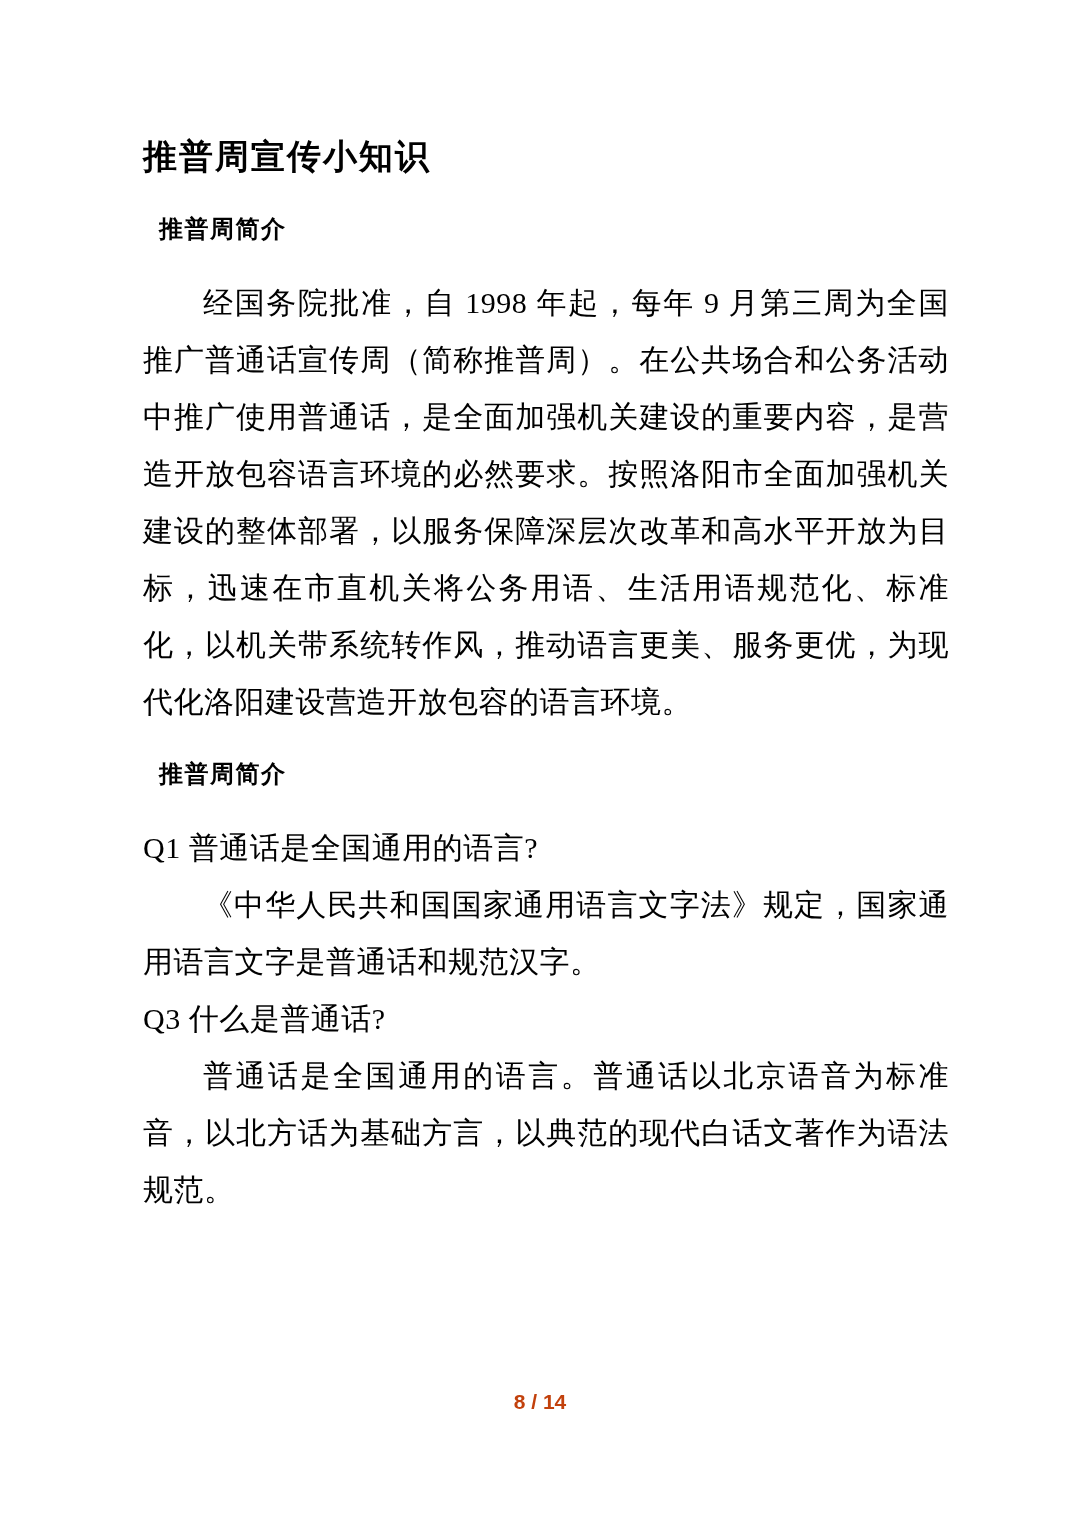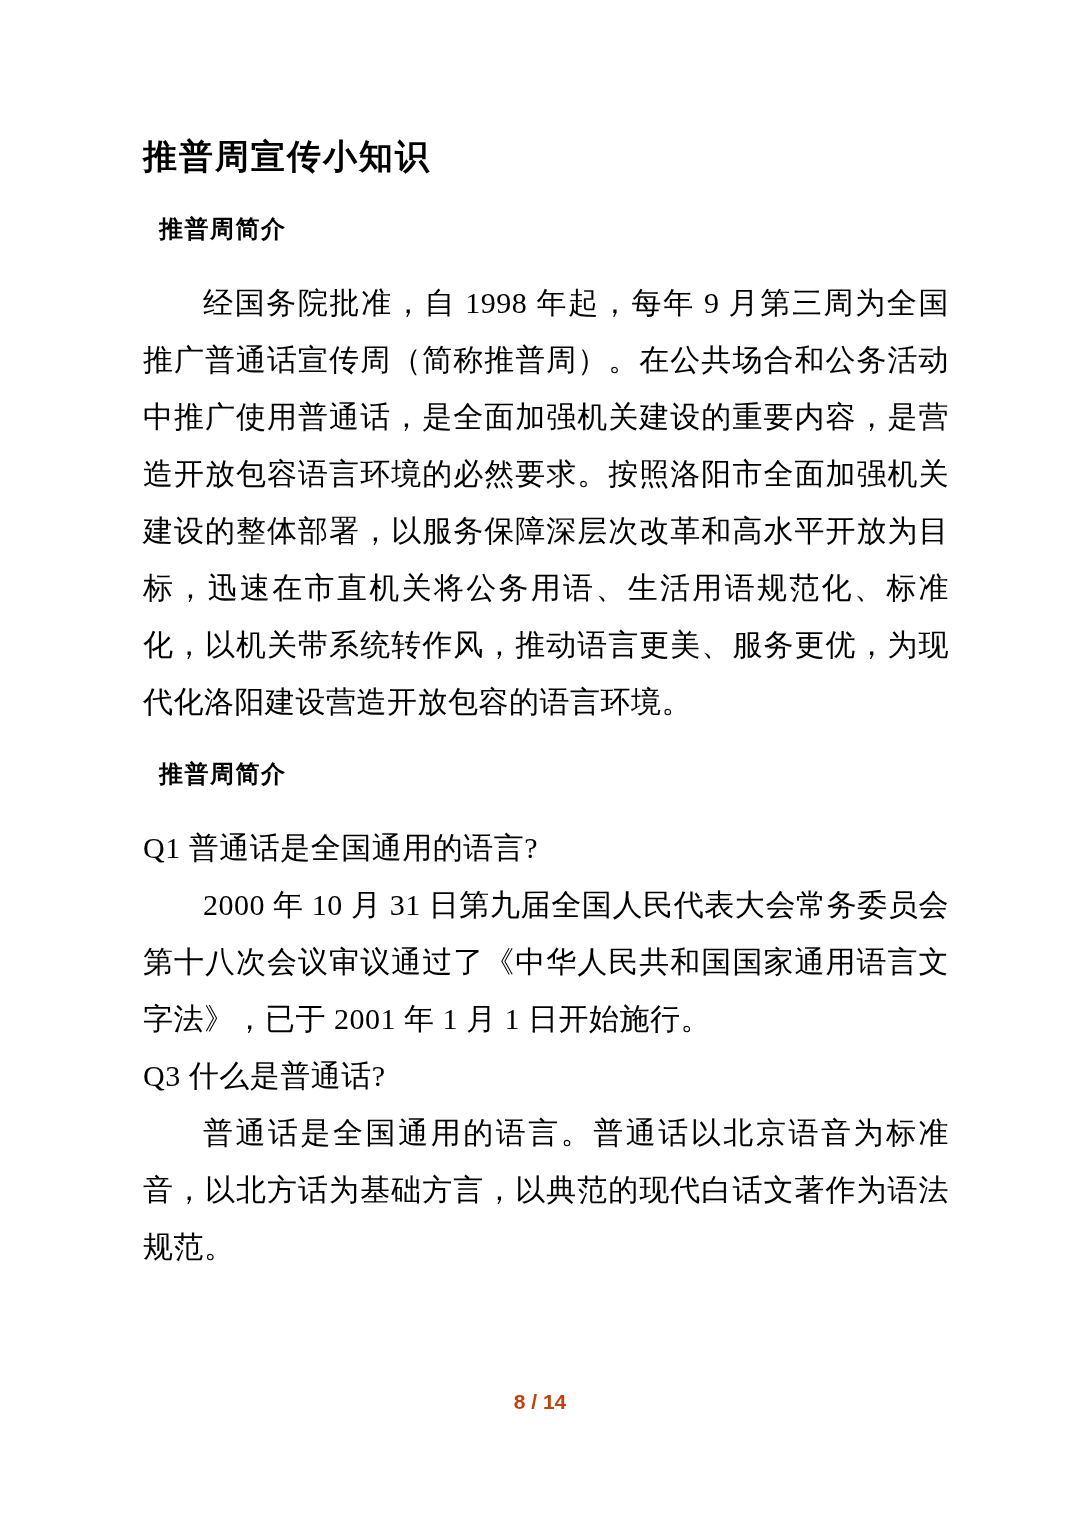--- a/index.html
+++ b/index.html
@@ -73,23 +73,23 @@
     <h1 class="doc-title">推普周宣传小知识</h1>
 
     <h2 class="heading">推普周简介</h2>
 
     <p class="para">经国务院批准，自 1998 年起，每年 9 月第三周为全国推广普通话宣传周（简称推普周）。在公共场合和公务活动中推广使用普通话，是全面加强机关建设的重要内容，是营造开放包容语言环境的必然要求。按照洛阳市全面加强机关建设的整体部署，以服务保障深层次改革和高水平开放为目标，迅速在市直机关将公务用语、生活用语规范化、标准化，以机关带系统转作风，推动语言更美、服务更优，为现代化洛阳建设营造开放包容的语言环境。</p>
 
     <h2 class="heading">推普周简介</h2>
 
     <p class="question">Q1 普通话是全国通用的语言?</p>
 
+    <p class="para">《中华人民共和国国家通用语言文字法》规定，国家通用语言文字是普通话和规范汉字。</p>
 
 
-    <p class="para">2000 年 10 月 31 日第九届全国人民代表大会常务委员会第十八次会议审议通过了《中华人民共和国国家通用语言文字法》，已于 2001 年 1 月 1 日开始施行。</p>
 
     <p class="question">Q3 什么是普通话?</p>
 
     <p class="para">普通话是全国通用的语言。普通话以北京语音为标准音，以北方话为基础方言，以典范的现代白话文著作为语法规范。</p>
 
   </div>
 
   <div class="footer">
     <span>8 / 14</span>
   </div>

